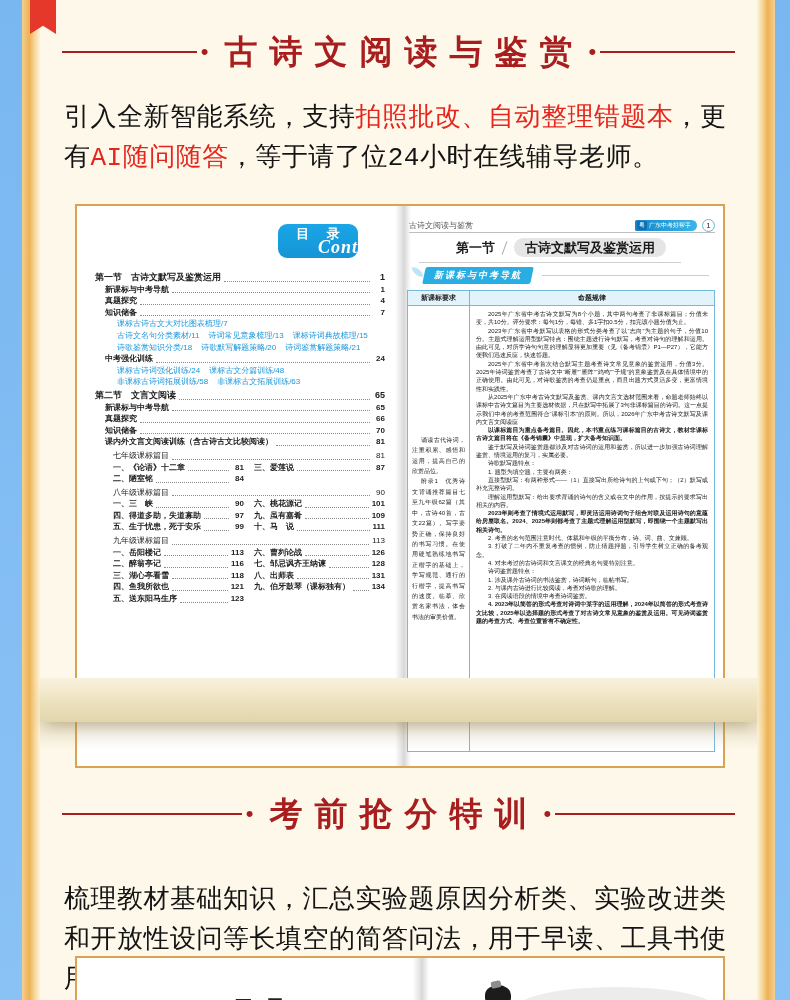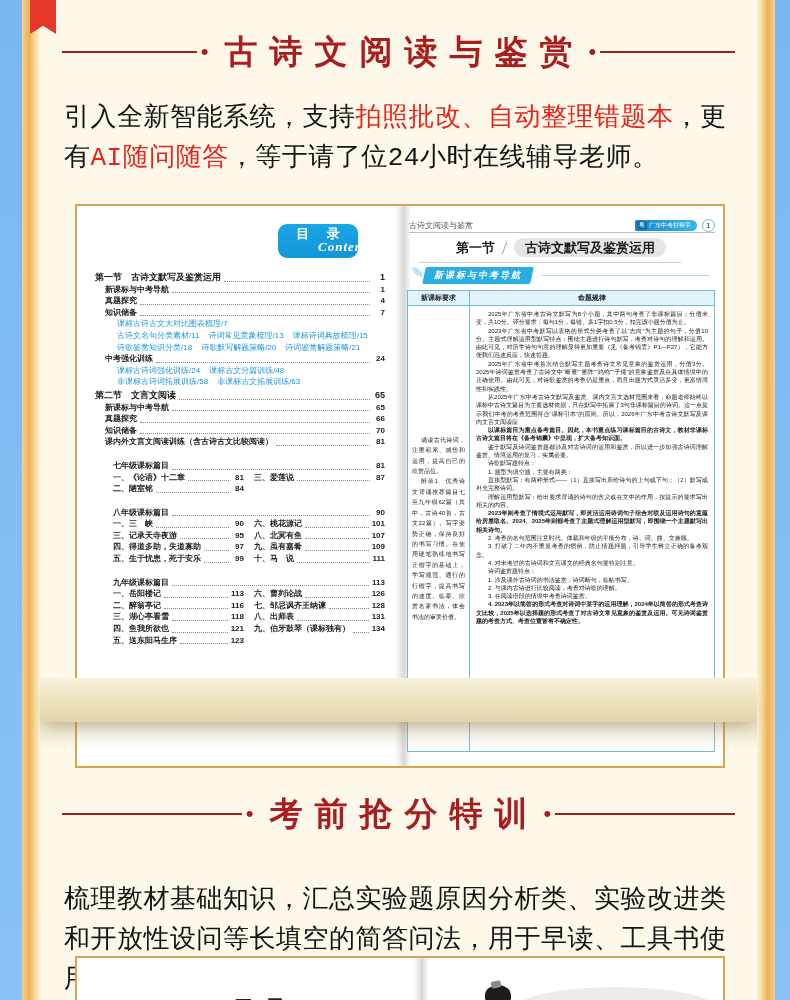--- a/index.html
+++ b/index.html
@@ -34,27 +34,27 @@
   #book2 { top:956px; height:44px; border-bottom:none; overflow:hidden; }
   .gutter { position:absolute; top:0; bottom:0; width:16px;
             background:linear-gradient(90deg,rgba(0,0,0,0) 0%,rgba(120,120,120,.22) 45%,rgba(100,100,100,.26) 55%,rgba(0,0,0,0) 100%); }
   #book1 .gutter { left:318px; } #book2 .gutter { left:336px; }
 
   
   .toc-badge { position:absolute; left:201px; top:18px; width:80px; height:34px;
                background:linear-gradient(180deg,#1aa6e6,#1595d6); border-radius:9px;
                color:#fff; text-align:center; padding-top:3px; }
   .toc-badge .t1 { font-size:13px; font-weight:700; letter-spacing:7px; padding-left:7px; line-height:13px; }
-  .toc-badge .t2 { font-size:13px; font-style:italic; font-family:"Liberation Serif",serif;
+  .toc-badge .t2 { font-size:18px; font-style:italic; font-family:"Liberation Serif",serif;
                    font-weight:700; line-height:14px; letter-spacing:1px;padding-left:40px; }
   .toc { position:absolute; left:18px; top:64px; width:290px; font-size:8px; color:#222; }
   .toc > div { display:flex; align-items:flex-end; line-height:11.6px; }
   .t-sec  { font-weight:700; font-size:9px; margin-top:2px; }
   .t-sub  { font-weight:700; padding-left:10px; }
-  .t-grade{ font-weight:700; padding-left:18px; margin-top:12px; }
+  .t-grade{ font-weight:400; padding-left:18px; margin-top:2px; }
   .t-blue { color:#1b96da; padding-left:22px; gap:9px; }
   .t-two  { padding-left:18px;font-weight:bold; }
   .leader { flex:1; border-bottom:1px dotted #8a8a8a; margin:0 3px 2px 3px; min-width:6px; }
   .pg { min-width:12px; text-align:right; }
   .half { flex:1; display:flex; align-items:flex-end; }
   .half + .half { margin-left:10px;align-items:flex-end; }
 
   
   .rp { position:absolute; left:328px; top:0; width:312px; height:100%; }
   .rp-head { position:absolute; left:4px; right:2px; top:12px; height:15px;
@@ -248,32 +248,20 @@
             <span class="pg">90</span>
           </span>
           <span class="half">
             <span>六、桃花源记</span>
             <span class="leader"></span>
             <span class="pg">101</span>
           </span>
         </div>
         <div class="t-two">
           <span class="half">
-            <span>三、记承天寺夜游</span>
-            <span class="leader"></span>
-            <span class="pg">95</span>
-          </span>
-          <span class="half">
-            <span>八、北冥有鱼</span>
-            <span class="leader"></span>
-            <span class="pg">107</span>
-          </span>
-        </div>
-        <div class="t-two">
-          <span class="half">
             <span>四、得道多助，失道寡助</span>
             <span class="leader"></span>
             <span class="pg">97</span>
           </span>
           <span class="half">
             <span>九、虽有嘉肴</span>
             <span class="leader"></span>
             <span class="pg">109</span>
           </span>
         </div>

